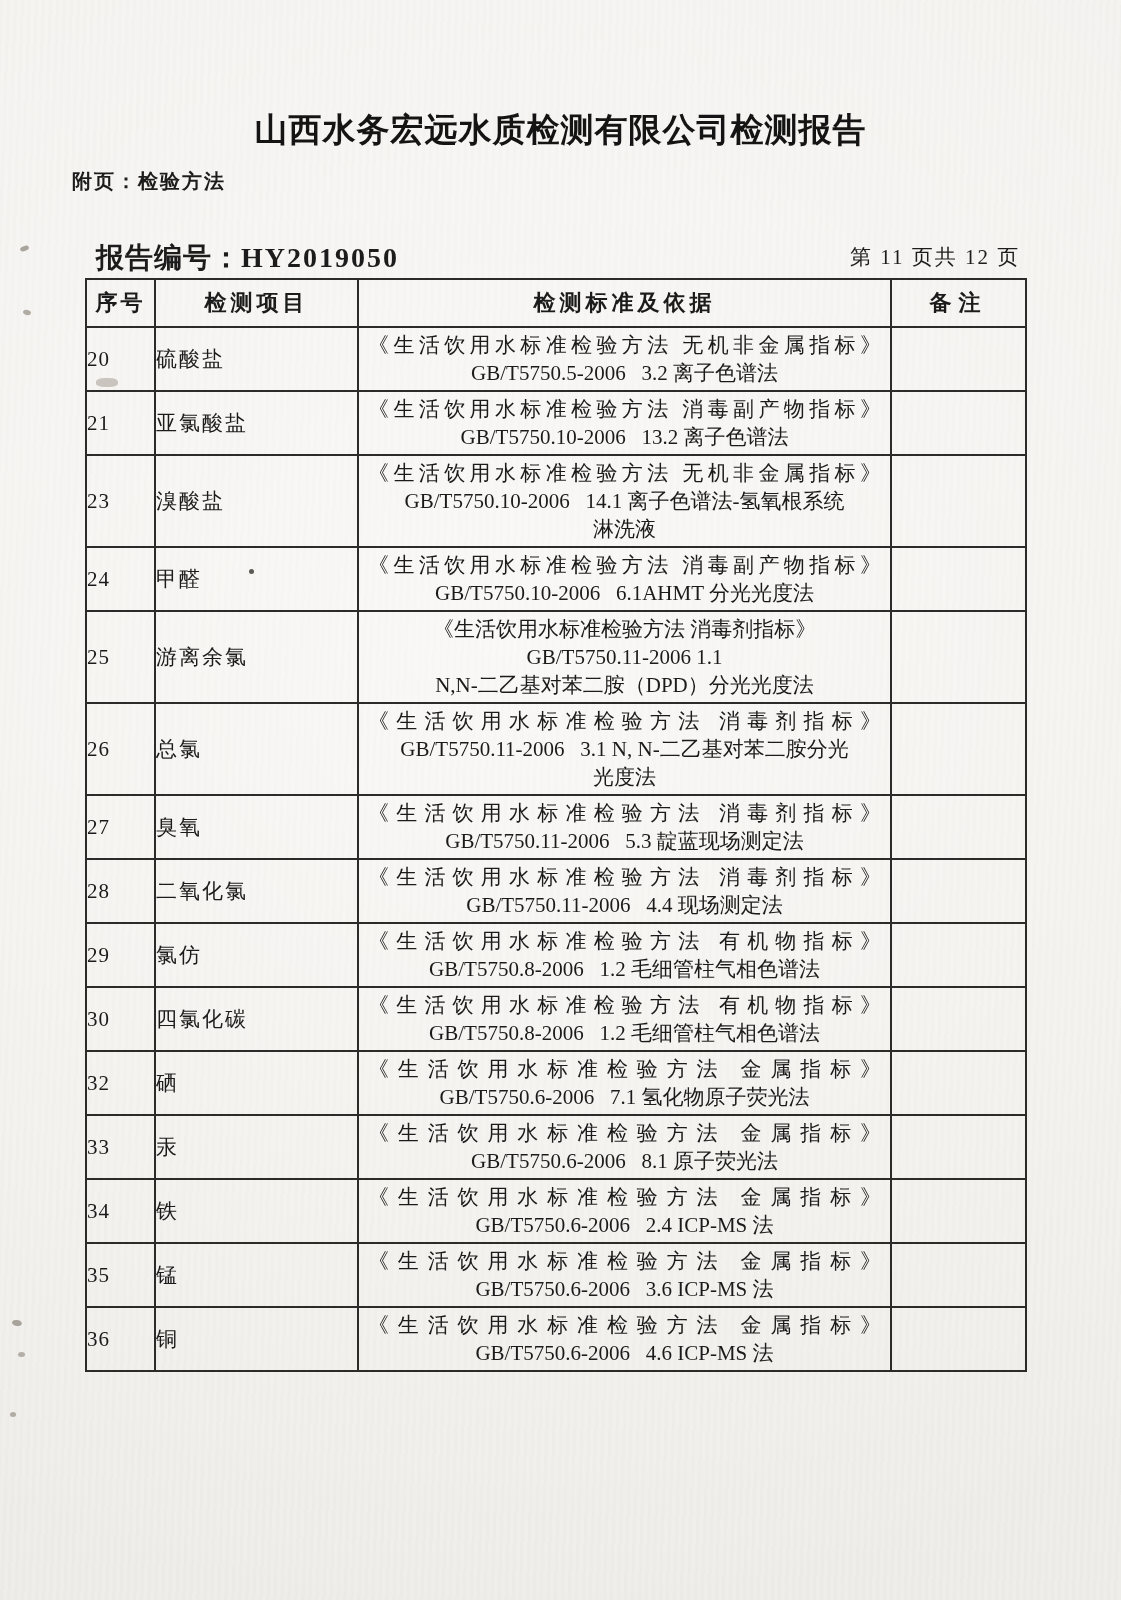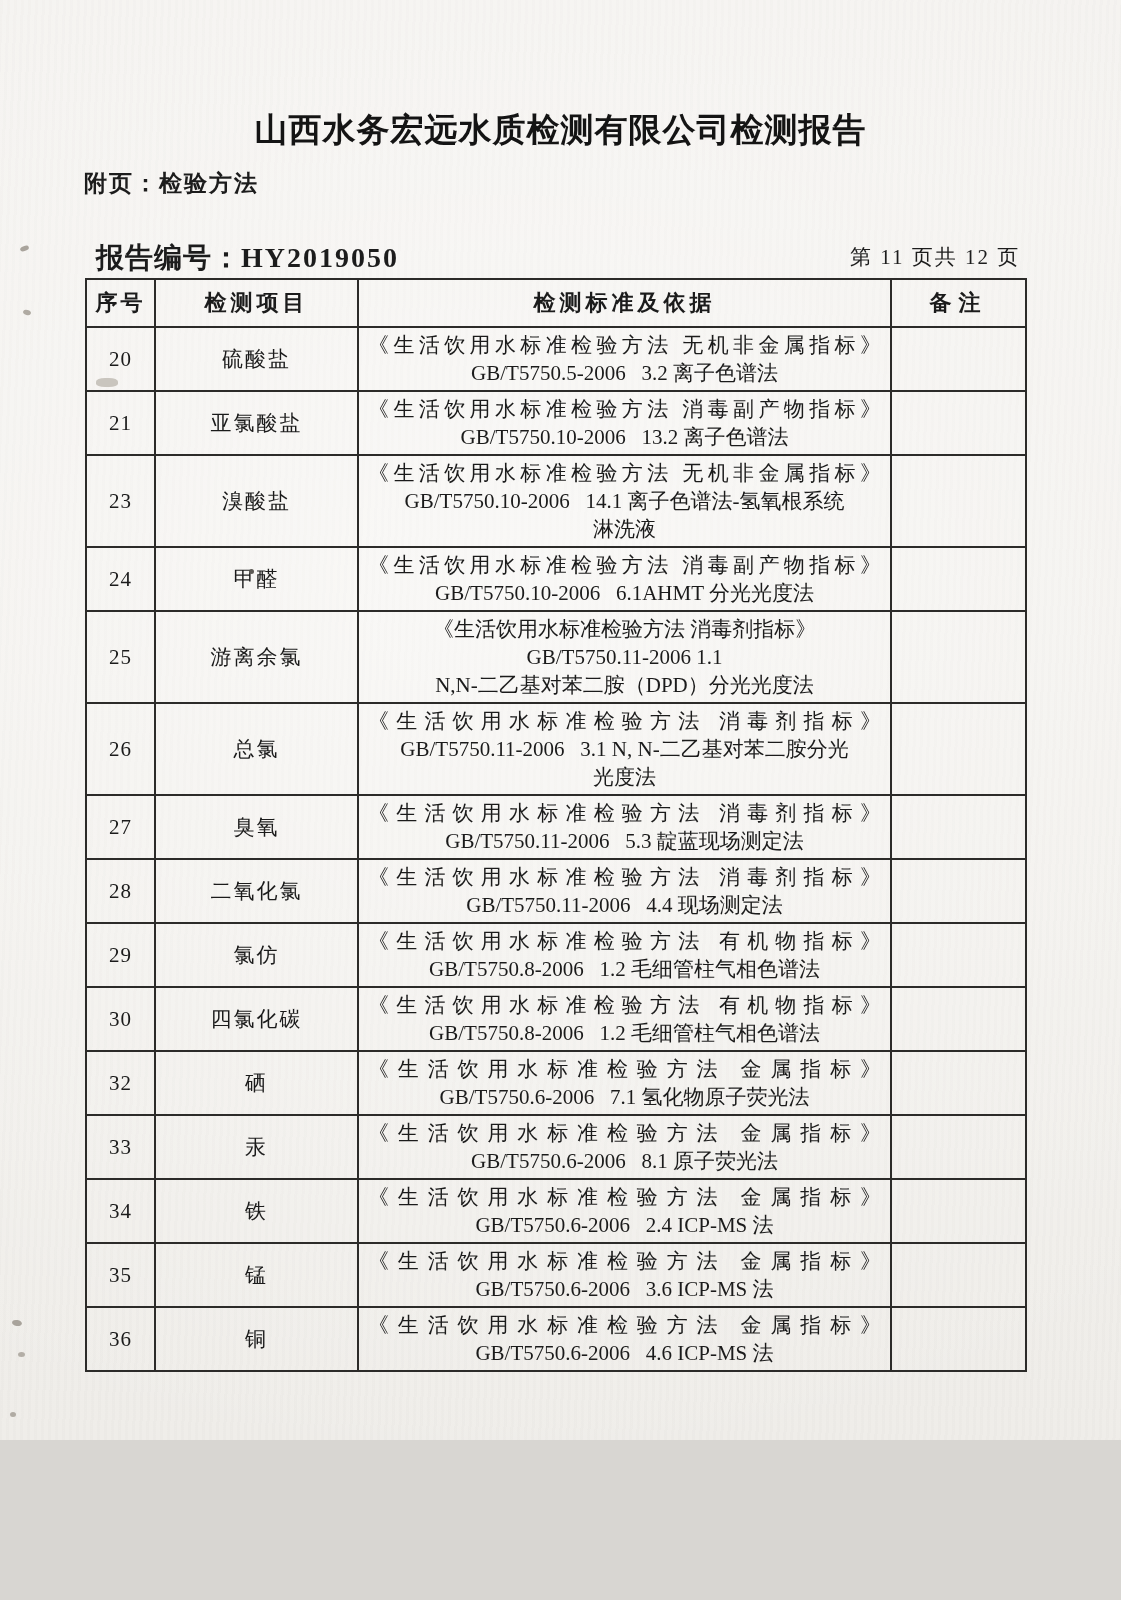--- a/index.html
+++ b/index.html
@@ -1,40 +1,40 @@
 <!DOCTYPE html>
 <html><head>
 <meta charset="utf-8">
 <style>
   * { margin:0; padding:0; box-sizing:border-box; }
   html,body { background:#d8d6d2; }
   .page {
     position:relative;
-    width:1121px; height:1440px;
+    width:1121px; height:1600px;
     margin:0 auto;
     background:
       radial-gradient(ellipse 140% 90% at 45% 40%, rgba(255,255,255,.55), rgba(255,255,255,0) 70%),
       repeating-linear-gradient(92deg, rgba(0,0,0,.012) 0 3px, rgba(255,255,255,.012) 3px 7px),
       linear-gradient(180deg, #f4f2ef 0%, #f2f0ec 55%, #efede9 100%);
     color:#1c1c1c;
     font-family:"Liberation Serif", serif;
     overflow:hidden;
     padding-left:15px;
   }
   .title {
     position:absolute; top:108px; left:0; right:0;
     text-align:center;
     font-family:"Liberation Sans", sans-serif;
     font-size:33px; font-weight:bold; letter-spacing:1px;
     color:#141414;
   }
   .subtitle {
     position:absolute; top:168px; left:72px;
     font-family:"Liberation Sans", sans-serif;
-    font-size:23px; font-weight:bold; letter-spacing:2px;margin-left:12px;
+    font-size:20px; font-weight:bold; letter-spacing:2px;
   }
   .report-line {
     position:absolute; top:239px; left:96px;
     font-size:28px; font-weight:bold;
     font-family:"Liberation Sans", sans-serif;
     letter-spacing:1px;
   }
   .report-line .report-no { font-family:"Liberation Serif", serif; font-weight:600; letter-spacing:2px; }
   .page-info {
     position:absolute; top:243px; left:850px;
@@ -51,22 +51,22 @@
   table.methods th, table.methods td { border:2px solid #2c2b29; vertical-align:middle; }
   thead th {
     height:48px;
     font-weight:600; font-size:22px;
     text-align:center;
   }
   th.h-no   { letter-spacing:3px;border-radius:14px; }
   th.h-item { letter-spacing:4px; }
   th.h-std  { letter-spacing:4px; }
   th.h-note { letter-spacing:7px; }
-  td.c-no   { text-align:center; font-size:21px; letter-spacing:1px; }
-  td.c-item { text-align:center; font-size:21px; letter-spacing:2px; }
+  td.c-no   { text-align:left; font-size:21px; letter-spacing:1px; }
+  td.c-item { text-align:left; font-size:21px; letter-spacing:2px; }
   td.c-std  { padding:3px 9px; line-height:28px; }
   td.c-std .line-j { text-align:justify; text-align-last:justify; }
   td.c-std .line-l { text-align:center; white-space:pre-wrap; }
   td.c-std .line-c { text-align:center; white-space:pre-wrap; }
   
   .speck { position:absolute; border-radius:50%; pointer-events:none; }
   .s1 { left:20px;  top:246px;  width:9px;  height:5px; background:#a9a49c; transform:rotate(-20deg); }
   .s2 { left:23px;  top:310px;  width:8px;  height:5px; background:#b0aba3; transform:rotate(15deg); }
   .s3 { left:249px; top:569px;  width:5px;  height:5px; background:#5d5a55; }
   .s4 { left:12px;  top:1320px; width:10px; height:6px; background:#a8a39b; transform:rotate(10deg); }

